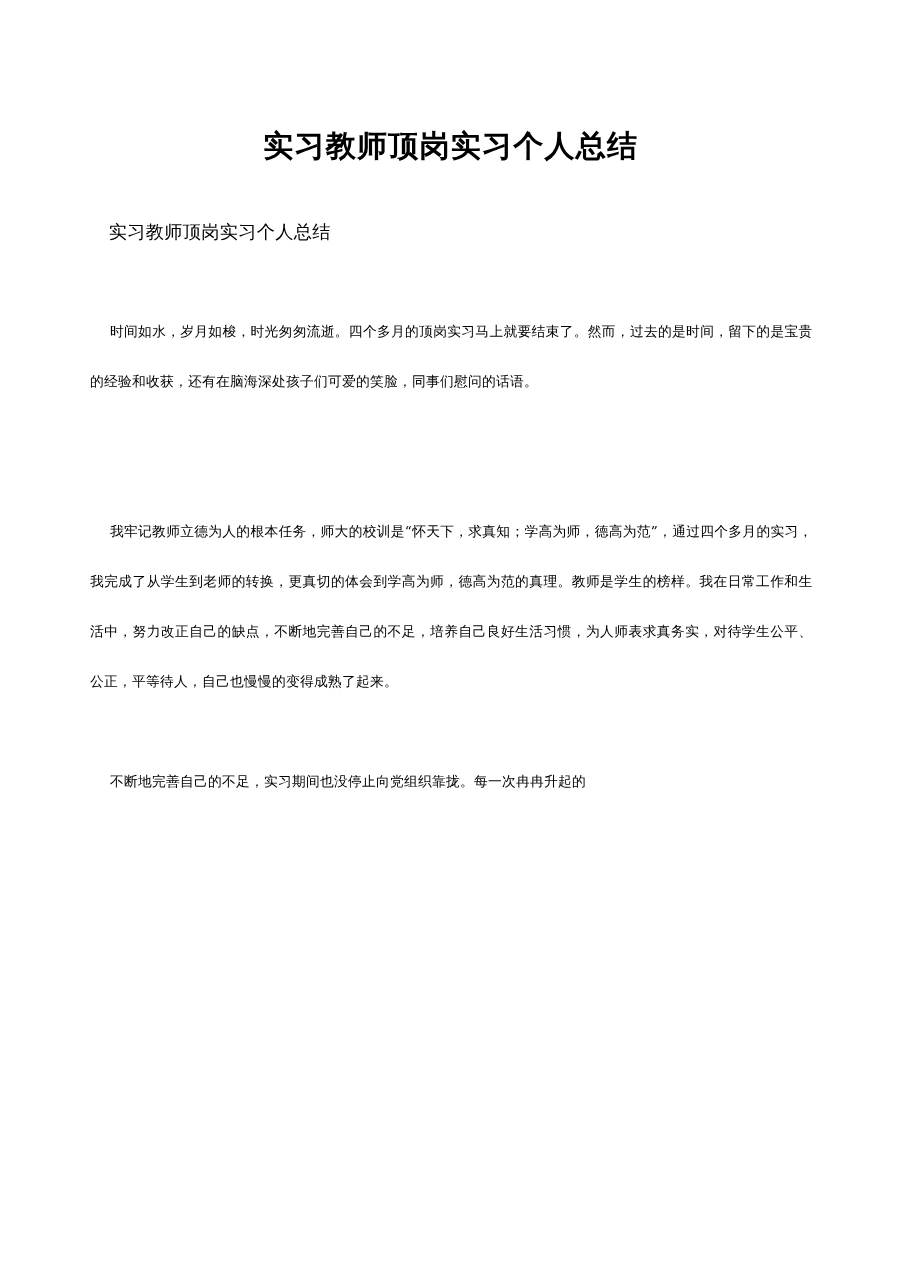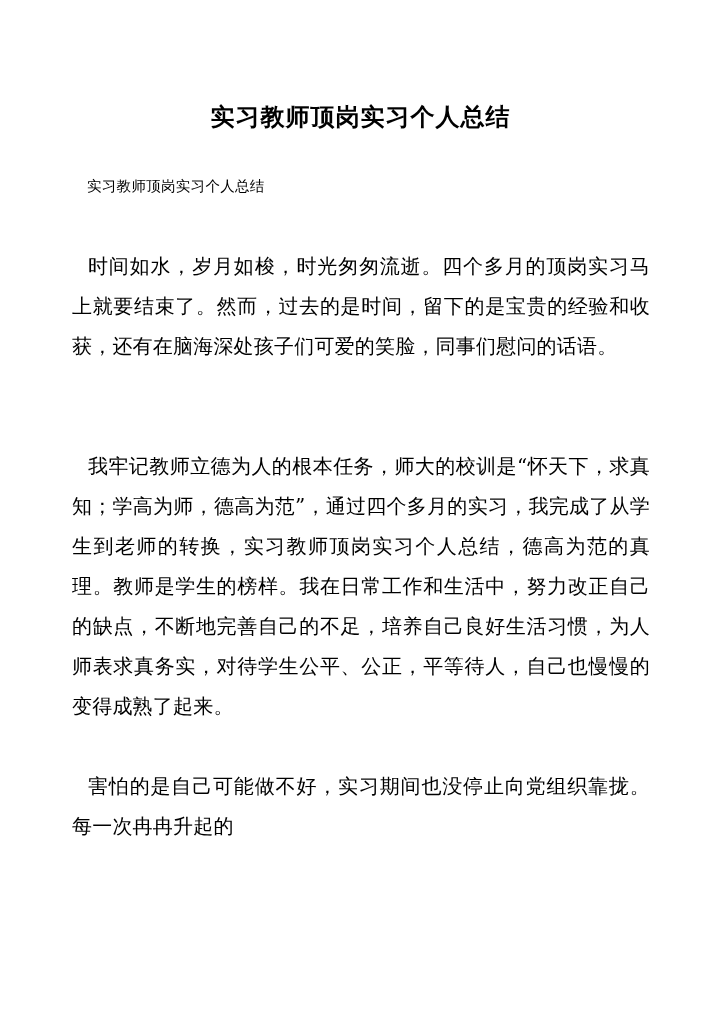--- a/index.html
+++ b/index.html
@@ -39,21 +39,21 @@
     left: 72px;
     width: 578px;
   }
   .subtitle-line {
     font-size: 14.5px;
     line-height: 40px;
     text-indent: 15px;
     letter-spacing: 0.3px;
   }
   .para {
-    font-size: 20px;
+    font-size: 11px;
     line-height: 40px;
     letter-spacing: 0.2px;
     text-align: justify;
     text-justify: inter-ideograph;
     margin: 0;
   }
   .para.indent {
     text-indent: 16px;
   }
   .spacer-line {
@@ -75,21 +75,21 @@
 
     <div class="spacer-line">&nbsp;</div>
 
     <p class="para indent">时间如水，岁月如梭，时光匆匆流逝。四个多月的顶岗实习马上就要结束了。然而，过去的是时间，留下的是宝贵的经验和收获，还有在脑海深处孩子们可爱的笑脸，同事们慰问的话语。</p>
 
     <div class="spacer-line">&nbsp;</div>
 
 
     <div class="spacer-line">&nbsp;</div>
 
-    <p class="para indent">我牢记教师立德为人的根本任务，师大的校训是“怀天下，求真知；学高为师，德高为范”，通过四个多月的实习，我完成了从学生到老师的转换，实习教师顶岗实习个人总结，德高为范的真理。教师是学生的榜样。我在日常工作和生活中，努力改正自己的缺点，不断地完善自己的不足，培养自己良好生活习惯，为人师表求真务实，对待学生公平、公正，平等待人，自己也慢慢的变得成熟了起来。</p>
+    <p class="para indent">我牢记教师立德为人的根本任务，师大的校训是“怀天下，求真知；学高为师，德高为范”，通过四个多月的实习，我完成了从学生到老师的转换，更真切的体会到学高为师，德高为范的真理。教师是学生的榜样。我在日常工作和生活中，努力改正自己的缺点，不断地完善自己的不足，培养自己良好生活习惯，为人师表求真务实，对待学生公平、公正，平等待人，自己也慢慢的变得成熟了起来。</p>
 
     <div class="spacer-line">&nbsp;</div>
 
-    <p class="para indent">害怕的是自己可能做不好，实习期间也没停止向党组织靠拢。每一次冉冉升起的</p>
+    <p class="para indent">不断地完善自己的不足，实习期间也没停止向党组织靠拢。每一次冉冉升起的</p>
 
   </div>
 
 </div>
 
 </body></html>

